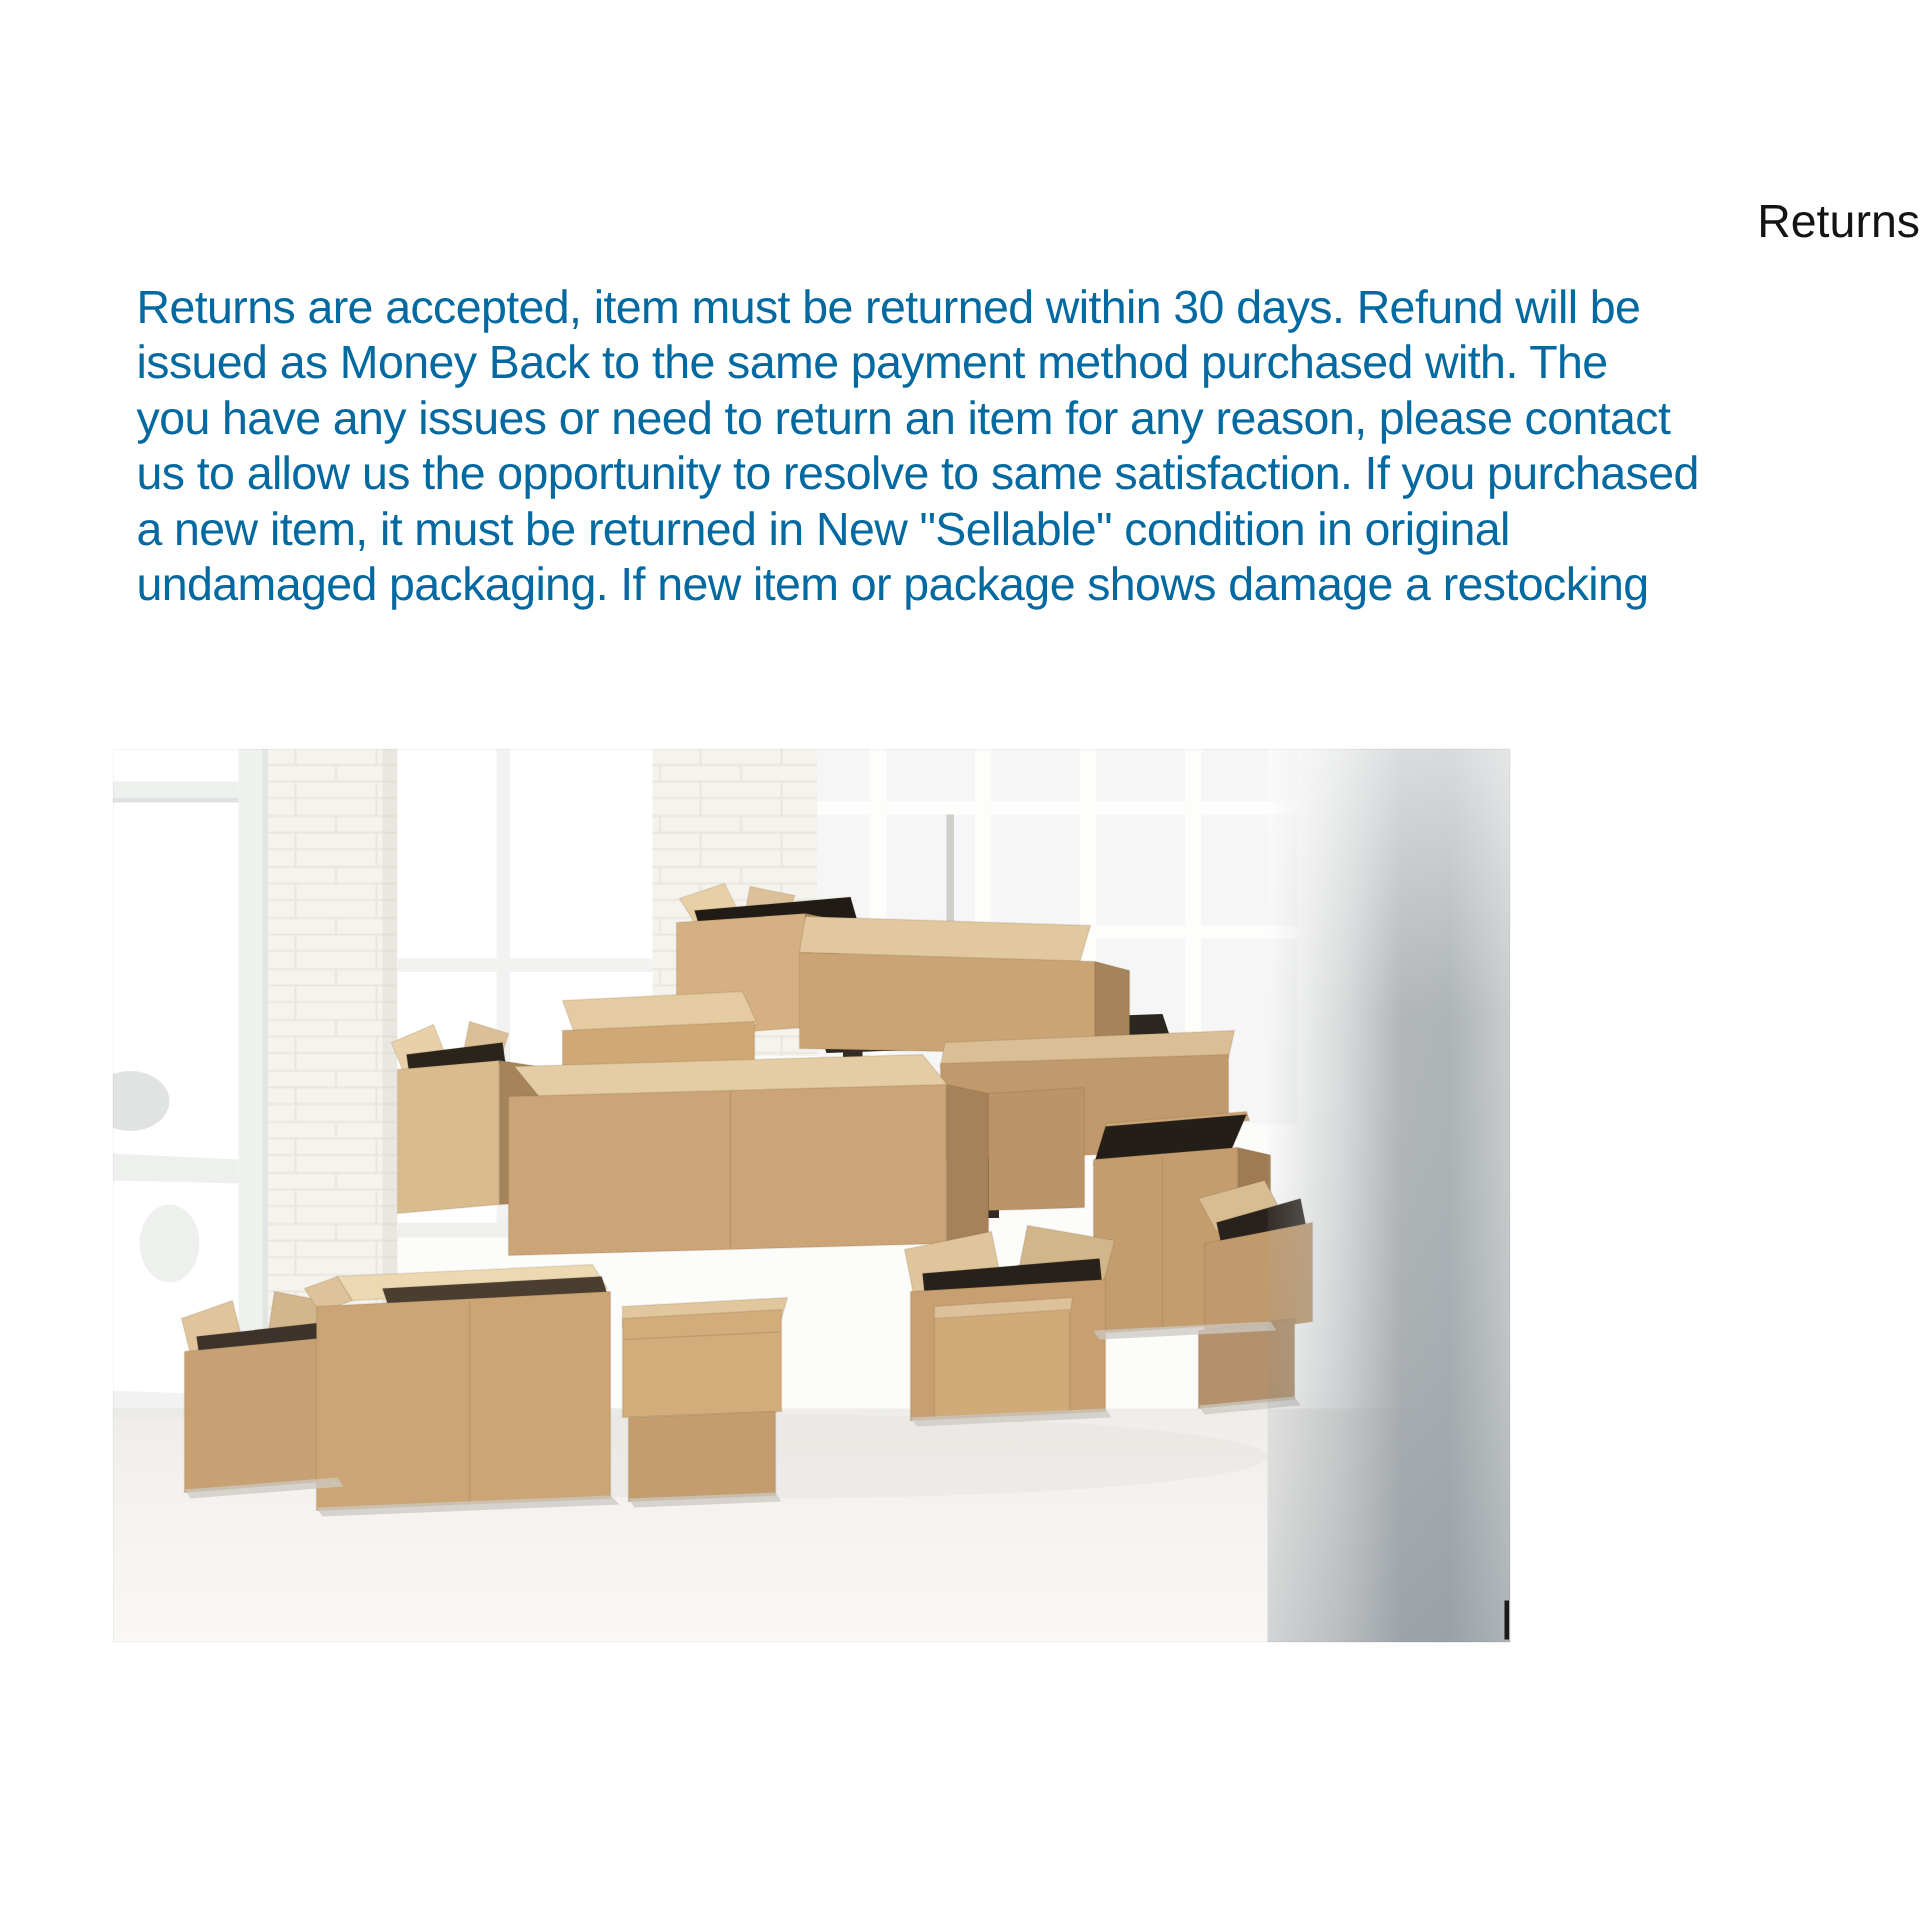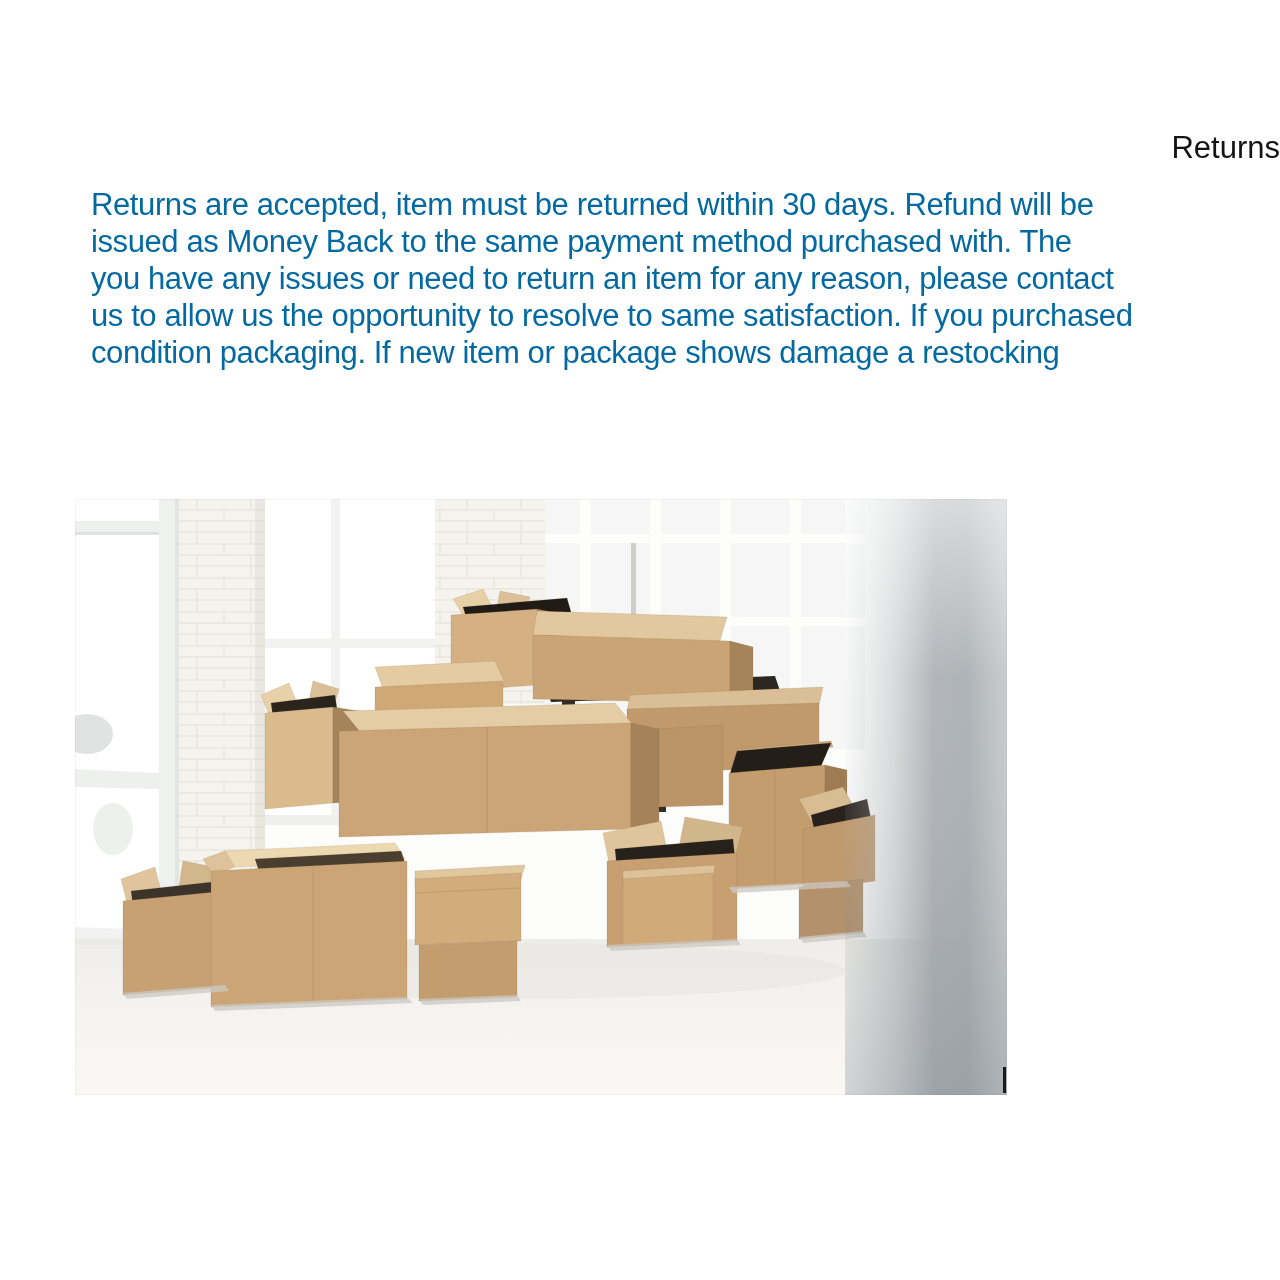--- a/index.html
+++ b/index.html
@@ -19,21 +19,22 @@
 
 <div class="page">
 
   <h1 class="title">Returns</h1>
 
   <div class="policy">
     <div class="line">Returns are accepted, item must be returned within 30 days. Refund will be</div>
     <div class="line">issued as Money Back to the same payment method purchased with. The</div>
     <div class="line">you have any issues or need to return an item for any reason, please contact</div>
     <div class="line">us to allow us the opportunity to resolve to same satisfaction. If you purchased</div>
-    <div class="line">condition packaging. If new item or package shows damage a restocking</div>
+    <div class="line">a new item, it must be returned in New "Sellable" condition in original</div>
+    <div class="line">undamaged packaging. If new item or package shows damage a restocking</div>
   </div>
 
   <figure class="photo" style="margin:0" role="img" aria-label="Photograph of a pile of brown cardboard moving boxes, some open with raised flaps, stacked in a bright white room with large windows, white brick pillars and a light floor; the right side of the photo fades into a blurry gray wall">
     <svg viewBox="0 0 932 596" preserveAspectRatio="none">
       <defs>
         <pattern id="brick" width="54" height="34" patternUnits="userSpaceOnUse">
           <rect width="54" height="34" fill="#f5f3ee"></rect>
           <path d="M0 11 H54 M0 22 H54 M0 33 H54" stroke="#e9e6dd" stroke-width="1.4"></path>
           <path d="M14 0 V11 M41 11 V22 M14 22 V33" stroke="#e9e6dd" stroke-width="1.4"></path>
         </pattern>

